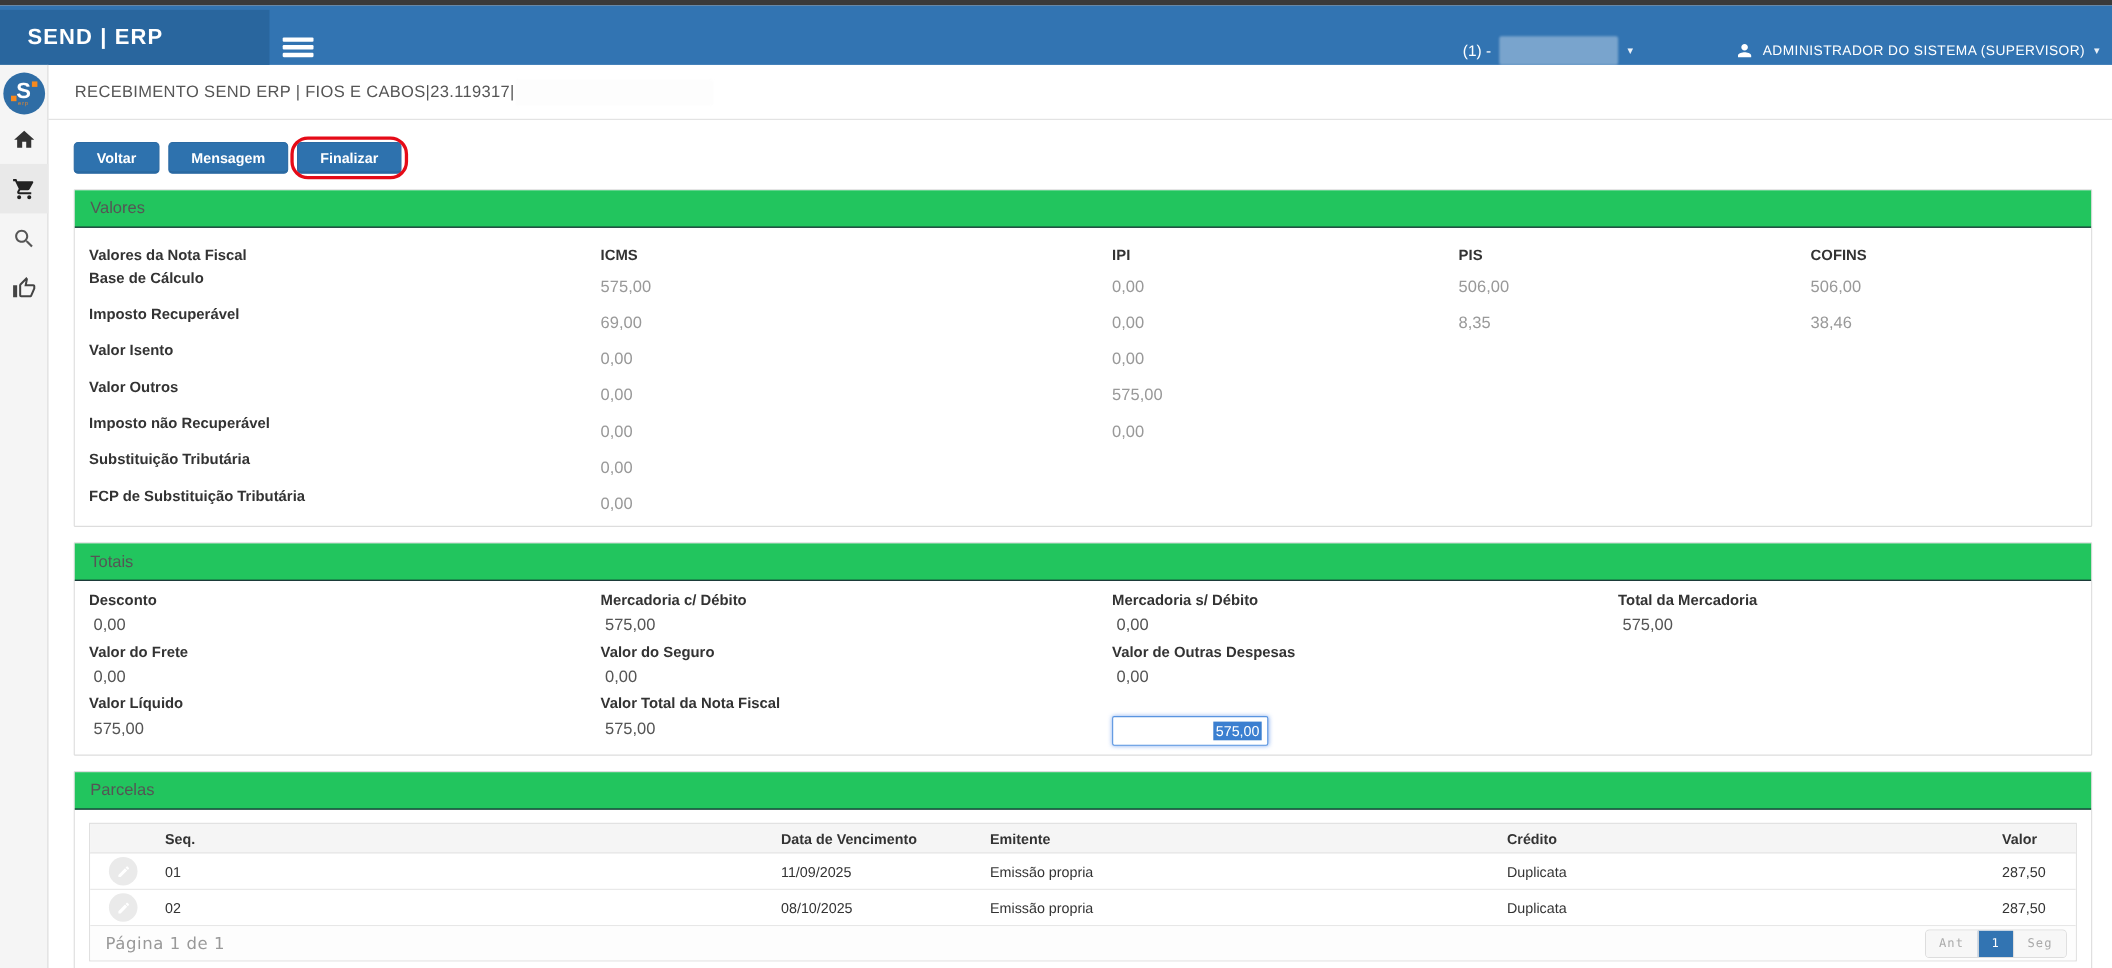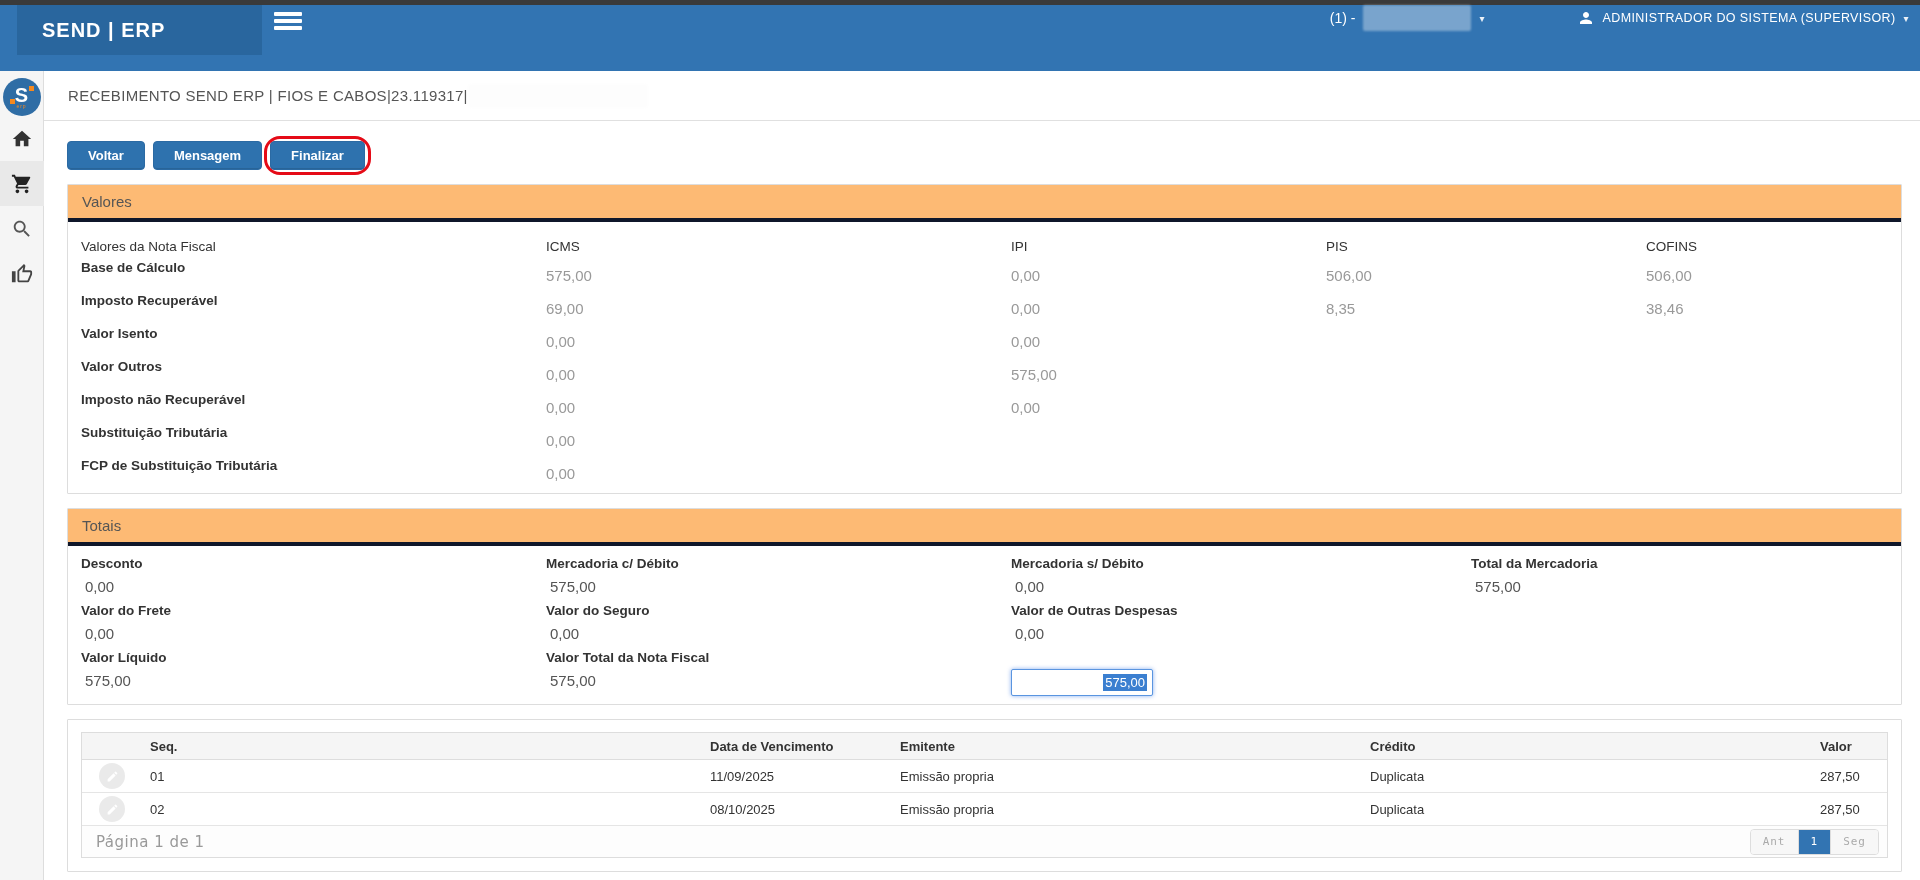--- a/index.html
+++ b/index.html
@@ -1,21 +1,21 @@
 <!DOCTYPE html>
 <html><head>
 <meta charset="utf-8">
 <style>
   * { margin:0; padding:0; box-sizing:border-box; }
   html,body { width:1920px; height:880px; overflow:hidden; background:#fff;
     font-family:"Liberation Sans", sans-serif; }
 
   
   .top-strip { height:5px; background:#3a3a3a; }
-  .topbar { height:66px; background:#3274b2; display:flex; align-items:flex-start; color:#fff;padding-left:17px; }
+  .topbar { height:54px; background:#3274b2; display:flex; align-items:flex-end; color:#fff; }
   .brand { width:245px; height:50px; background:#29669e; display:flex; align-items:center;
     padding-left:25px; font-size:20px; font-weight:bold; letter-spacing:1px; }
   .hamburger { margin-left:12px; width:42px; height:32px; background:transparent; border:none;
     display:flex; flex-direction:column; justify-content:center; gap:3px; cursor:pointer; }
   .hbar { display:block; width:28px; height:4px; background:#fff; border-radius:1px; }
   .topbar-right { margin-left:auto; display:flex; align-items:center; }
   .company-select { display:flex; align-items:center; gap:8px; margin-right:92px; cursor:pointer;
     font-size:14px; }
   .redacted-box { width:108px; height:26px; background:rgba(255,255,255,.35); border-radius:2px;
     filter:blur(1px); }
@@ -55,29 +55,29 @@
   .btn { background:#2e72ae; border:1px solid #2b6aa3; border-radius:4px; color:#fff;
     font-weight:bold; font-size:13px; font-family:"Liberation Sans",sans-serif;
     padding:6px 20px; cursor:pointer; box-shadow:inset 0 -1px 0 rgba(0,0,0,.12); }
   .ring { position:relative; display:inline-block; }
   .ring::after { content:""; position:absolute; left:-6px; right:-6px; top:-5px; bottom:-5px;
     border:3px solid #e50b17; border-radius:16px; pointer-events:none; }
 
   
   .panel { margin:14px 18px 0 23px; border:1px solid #ddd; border-radius:1px; }
   .panel:first-of-type { margin-top:7px; }
-  .panel-h { background:#fdba74; border-bottom:4px solid #0f172a; padding:8px 14px;
+  .panel-h { background:#22c55e; border-bottom:1px solid #0f172a; padding:8px 14px;
     color:#555; font-size:15px; }
 
   
   .v-table { padding:4px 0 8px; }
   .v-row { display:grid; grid-template-columns:465px 465px 315px 320px 1fr; padding:0 13px;
     min-height:33px; }
   .v-row.v-head { min-height:28px; align-items:end; padding-top:4px; }
-  .v-head div { font-weight:normal; font-size:13.5px; color:#333; }
+  .v-head div { font-weight:bold; font-size:13.5px; color:#333; }
   .v-label { font-weight:bold; font-size:13.5px; color:#333; padding-top:6px; }
   .v-val { color:#999; font-size:15px; padding-top:13px; }
 
   
   .t-grid { padding:5px 13px 8px; }
   .t-row { display:grid; grid-template-columns:465px 465px 460px 1fr; }
   .t-label { font-weight:bold; font-size:13.5px; color:#333; padding-top:5px; height:21px; }
   .t-val { color:#555; font-size:15px; padding:6px 0 2px 4px; height:26px; }
   .tot-input { width:142px; height:27px; margin-top:3px; background:#fff;
     border:1px solid #5a95e0; border-radius:2px; box-shadow:0 0 4px rgba(70,130,230,.65);
@@ -280,20 +280,21 @@
             <div class="tot-input" role="textbox">
               <span class="sel">575,00</span>
             </div>
           </div>
           <div></div>
         </div>
       </div>
     </div>
 
     <div class="panel">
+      <div class="panel-h">Parcelas</div>
       <div class="p-table">
         <div class="p-row p-head">
           <div></div>
           <div>Seq.</div>
           <div class="r">Data de Vencimento</div>
           <div>Emitente</div>
           <div>Crédito</div>
           <div class="r">Valor</div>
         </div>
         <div class="p-row p-data">

